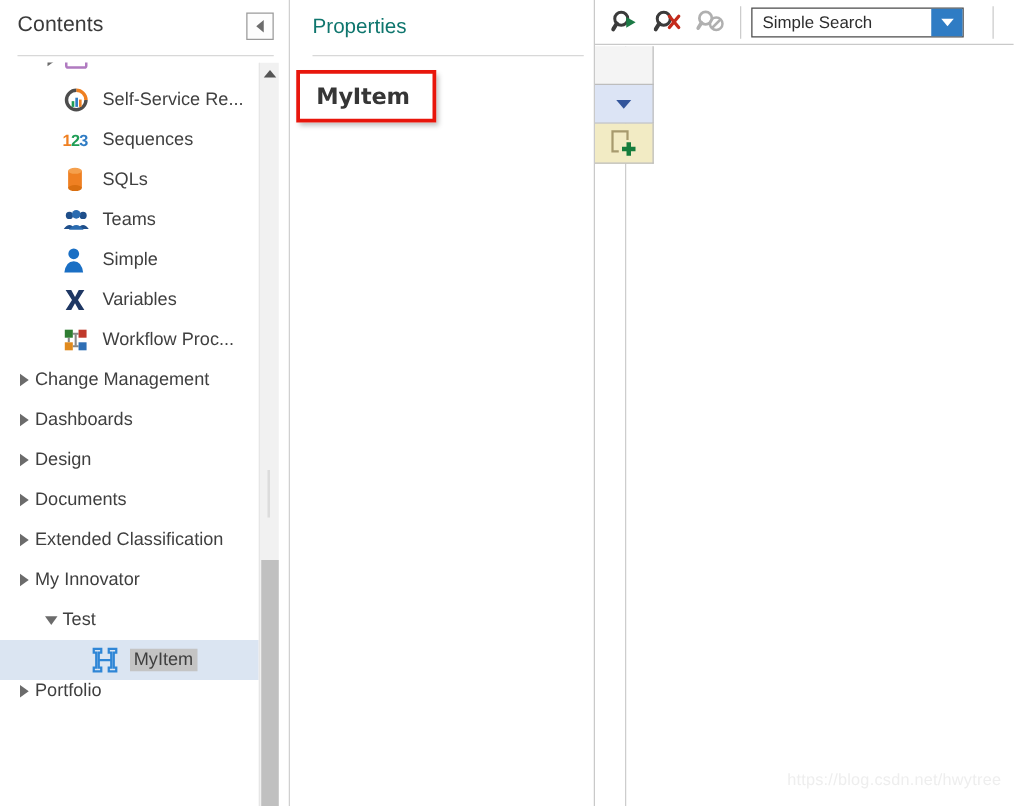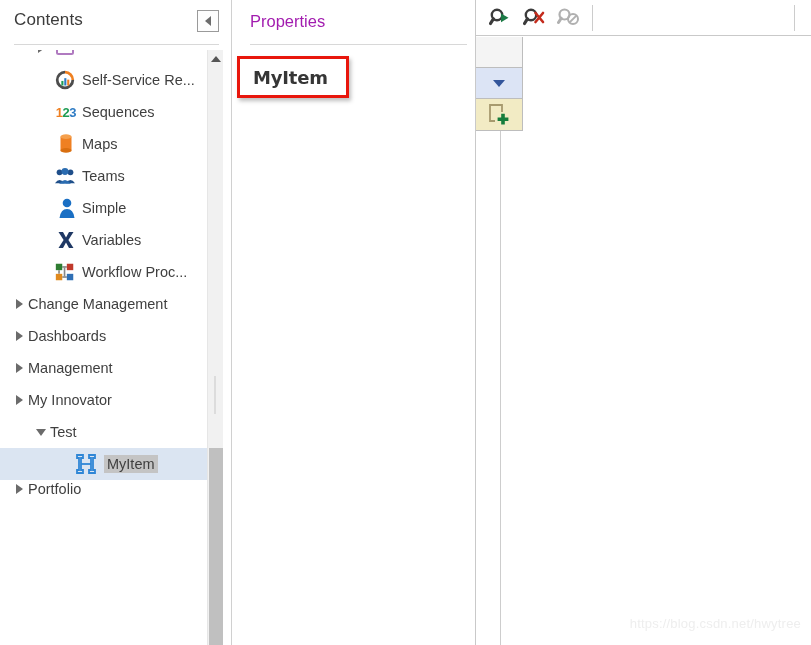--- a/index.html
+++ b/index.html
@@ -98,21 +98,21 @@
   }
   .tw .tri-down {
     width: 0; height: 0;
     border-left: 5px solid transparent;
     border-right: 5px solid transparent;
     border-top: 7px solid #6b6b6b;
   }
   .ico {
     width: 26px; height: 26px;
     flex: 0 0 26px;
-    display: flex; align-items: center; justify-content: flex-end;
+    display: flex; align-items: center; justify-content: flex-start;
     margin-right: 6px;
   }
   .lbl { line-height: 1; }
   .lbl.hl { background: #c4c4c4; padding: 2px 3px; }
 
   
   .tree-scroll {
     position: absolute;
     left: 207px; top: 0;
     width: 16px; height: 595px;
@@ -153,21 +153,21 @@
     flex: 0 0 244px;
     background: #ffffff;
     border-right: 1px solid #c9c9c9;
   }
   .props-header {
     padding: 12px 0 0 18px;
     height: 42px;
   }
   .props-title {
     font-size: 16.5px;
-    color: #a21caf;
+    color: #0f766e;
   }
   .props-divider {
     position: absolute;
     left: 18px; right: 8px;
     top: 44px; height: 1px;
     background: #d8d8d8;
   }
   .item-name-box {
     position: absolute;
     left: 5px; top: 56px;
@@ -354,21 +354,21 @@
           <div class="tree-row">
             <span style="display: inline-block; flex: 0 0 32px;"></span>
             <span class="tw"></span>
             <span class="ico">
               <svg width="20" height="22" viewBox="0 0 20 24">
                 <rect x="4" y="4" width="12" height="15" fill="#ef8022"></rect>
                 <ellipse cx="10" cy="4" rx="6" ry="2.6" fill="#f5a04d"></ellipse>
                 <ellipse cx="10" cy="19" rx="6" ry="2.6" fill="#d96f10"></ellipse>
               </svg>
             </span>
-            <span class="lbl">Maps</span>
+            <span class="lbl">SQLs</span>
           </div>
           <div class="tree-row">
             <span style="display: inline-block; flex: 0 0 32px;"></span>
             <span class="tw"></span>
             <span class="ico">
               <svg width="22" height="20" viewBox="0 0 24 22">
                 <circle cx="6" cy="7" r="3.2" fill="#1f4f8a"></circle>
                 <circle cx="18" cy="7" r="3.2" fill="#1f4f8a"></circle>
                 <circle cx="12" cy="6" r="3.8" fill="#2b6cb0"></circle>
                 <path d="M1 19 q5-7 10 0 Z" fill="#1f4f8a"></path>
@@ -428,21 +428,35 @@
             <span class="tw">
               <span class="tri-right"></span>
             </span>
             <span class="lbl">Dashboards</span>
           </div>
           <div class="tree-row">
             <span style="display: inline-block; flex: 0 0 10px;"></span>
             <span class="tw">
               <span class="tri-right"></span>
             </span>
-            <span class="lbl">Management</span>
+            <span class="lbl">Design</span>
+          </div>
+          <div class="tree-row">
+            <span style="display: inline-block; flex: 0 0 10px;"></span>
+            <span class="tw">
+              <span class="tri-right"></span>
+            </span>
+            <span class="lbl">Documents</span>
+          </div>
+          <div class="tree-row">
+            <span style="display: inline-block; flex: 0 0 10px;"></span>
+            <span class="tw">
+              <span class="tri-right"></span>
+            </span>
+            <span class="lbl">Extended Classification</span>
           </div>
           <div class="tree-row">
             <span style="display: inline-block; flex: 0 0 10px;"></span>
             <span class="tw">
               <span class="tri-right"></span>
             </span>
             <span class="lbl">My Innovator</span>
           </div>
           <div class="tree-row">
             <span style="display: inline-block; flex: 0 0 32px;"></span>
@@ -530,20 +544,26 @@
         <svg width="24" height="22" viewBox="0 0 24 22">
           <circle cx="7.5" cy="7.5" r="5" fill="none" stroke="#b0b0b0" stroke-width="2.2"></circle>
           <line x1="4.2" y1="11.2" x2="1.5" y2="15.5" stroke="#b0b0b0" stroke-width="3" stroke-linecap="round"></line>
           <circle cx="16" cy="12" r="5" fill="none" stroke="#b0b0b0" stroke-width="2"></circle>
           <line x1="12.6" y1="15.4" x2="19.4" y2="8.6" stroke="#b0b0b0" stroke-width="2"></line>
         </svg>
       </div>
 
       <div class="tb-sep"></div>
 
+      <div class="search-select">
+        <span class="sel-text">Simple Search</span>
+        <span class="sel-arrow">
+          <span class="tri-down-w"></span>
+        </span>
+      </div>
 
       <div class="tb-sep2"></div>
     </div>
 
     <div class="grid">
       <div class="grid-vline"></div>
 
       <div class="grid-cell gc-head"></div>
 
       <div class="grid-cell gc-filter">

